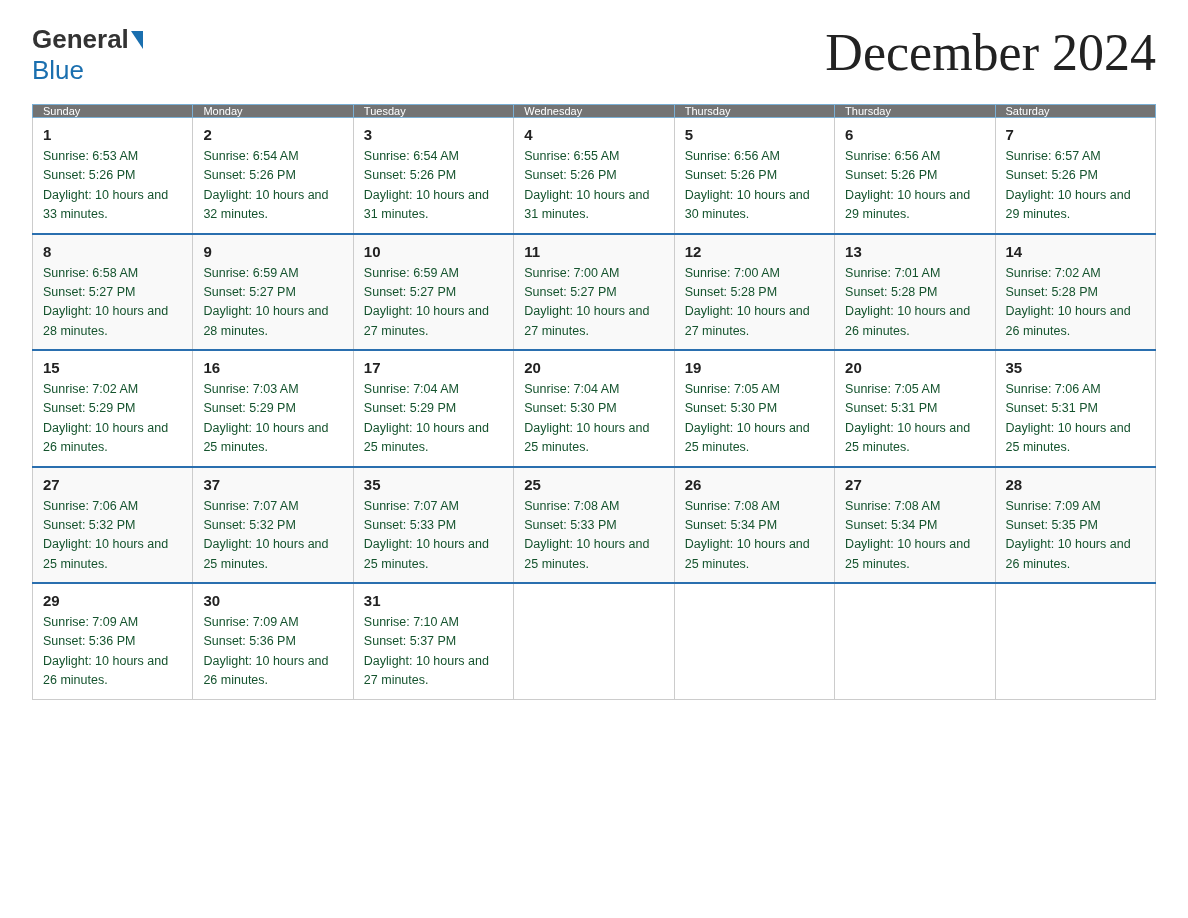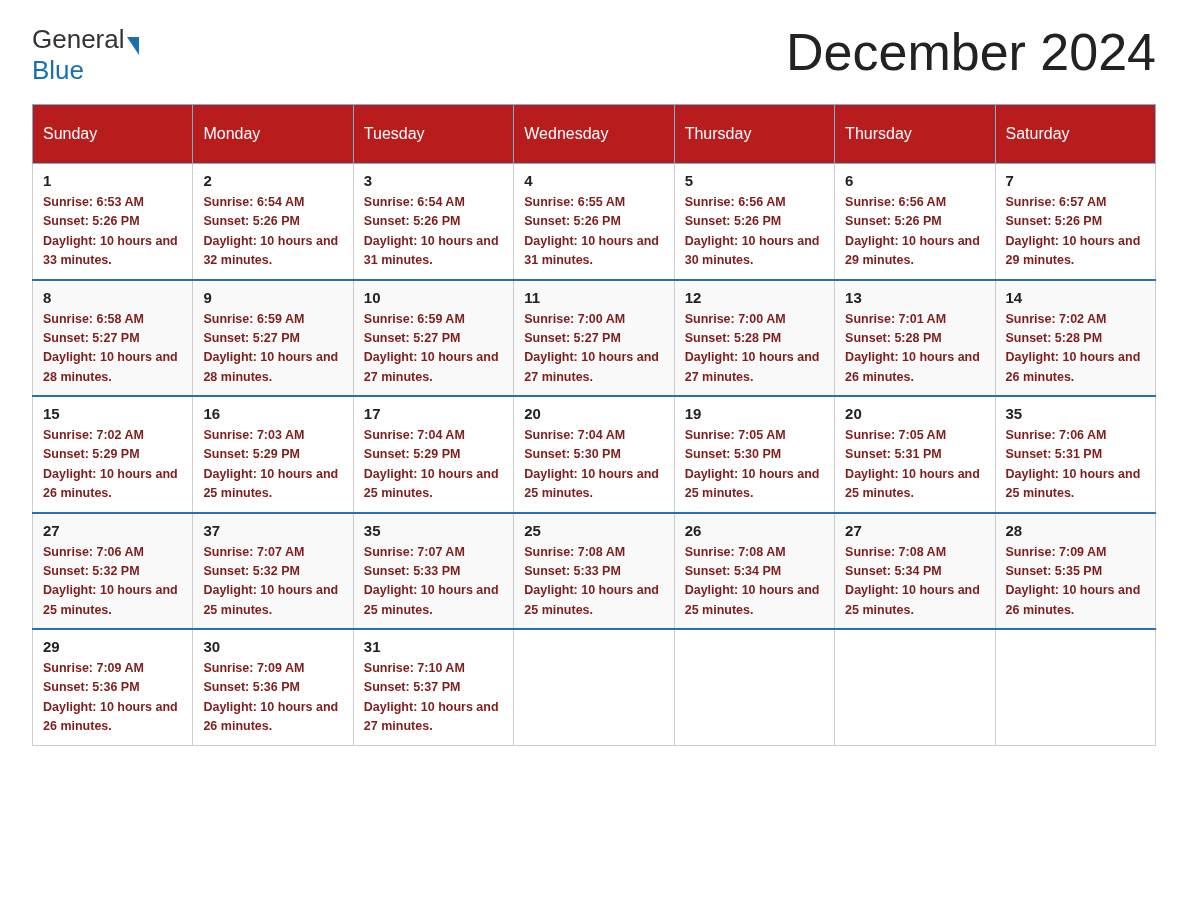--- a/index.html
+++ b/index.html
@@ -16,23 +16,23 @@
       justify-content: space-between;
       margin-bottom: 18px;
     }
     .logo {
       display: flex;
       flex-direction: column;
       align-items: flex-start;
     }
     .logo-text {
       display: flex;
-      align-items: flex-end;
+      align-items: center;
       font-size: 26px;
-      font-weight: normal;
+      font-weight: bold;
       color: #333;
     }
     .logo-general { color: #333; }
     .logo-arrow {
       width: 0;
       height: 0;
       border-left: 12px solid transparent;
       border-right: 0px solid transparent;
       border-top: 18px solid #1a6faf;
       margin: 0 2px;
@@ -44,37 +44,38 @@
       font-weight: normal;
     }
     .title-section {
       text-align: right;
     }
     .month-title {
       font-size: 52px;
       font-weight: 300;
       color: #222;
       line-height: 1.1;
+      font-family: Liberation Serif, serif;
     }
     .location-title {
       font-size: 22px;
       color: #555;
       margin-top: 4px;
     }
     .calendar {
       width: 100%;
       border-collapse: collapse;
       border: 1px solid #aaa;
     }
     .calendar th {
-      background-color: #b91c1c;
+      background-color: #737373;
       color: #fff;
-      font-size: 16px;
+      font-size: 11px;
       font-weight: normal;
-      padding: 20px 10px;
+      padding: 0 10px;
       text-align: left;
       border: 1px solid #7aafd4;
     }
     .calendar td {
       vertical-align: top;
       padding: 8px 10px;
       border: 1px solid #ccc;
       width: calc(100% / 7);
       min-height: 100px;
       font-size: 13px;
@@ -86,23 +87,22 @@
     }
     .day-num {
       font-size: 15px;
       font-weight: bold;
       color: #222;
       display: block;
       margin-bottom: 4px;
     }
     .day-info {
       font-size: 12.5px;
-      color: #7f1d1d;
+      color: #14532d;
       line-height: 1.55;
-      font-weight: bold;
     }
     .empty-cell {
       background: #fff !important;
     }
     .row-divider td {
       border-top: 2px solid #2a6faf;
     }
   </style>
 </head>
 <body>

